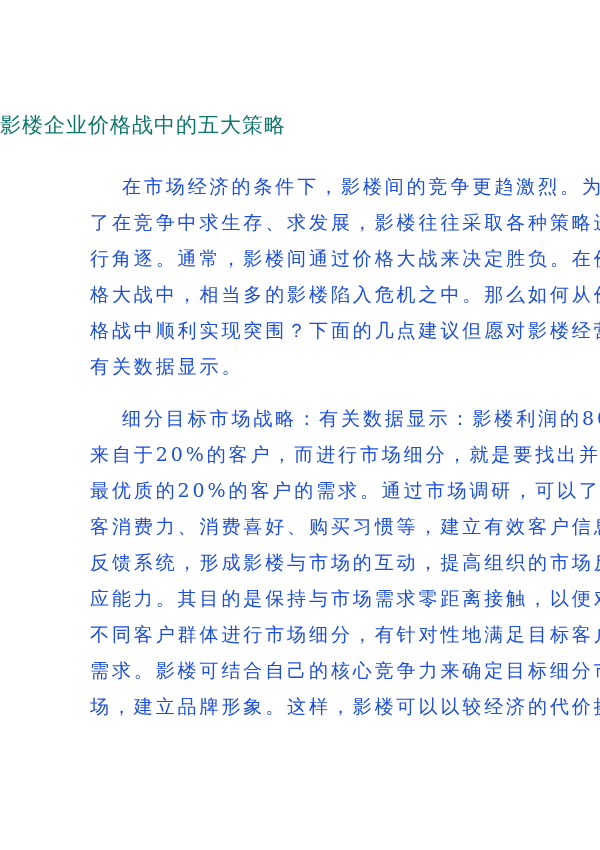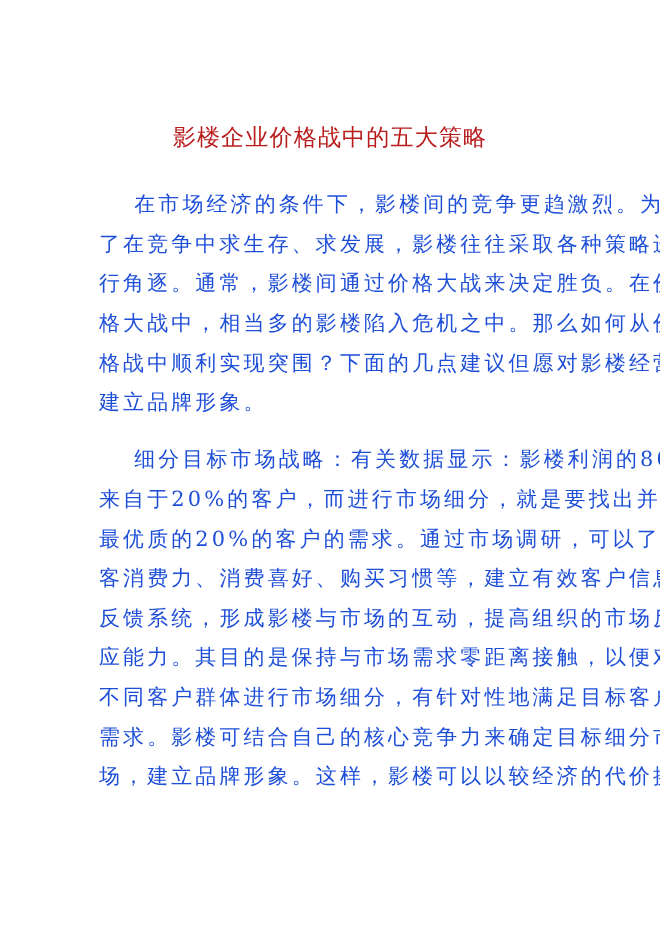--- a/index.html
+++ b/index.html
@@ -20,25 +20,24 @@
     left: 0; top: 0;
     width: 600px;
     height: 850px;
     background: #fff;
   }
   .title {
     position: absolute;
     top: 110px;
     left: 0;
     width: 600px;
-    text-align: center;
     font-family: "DejaVu Sans", "Liberation Sans", sans-serif;
     font-size: 21px;
     letter-spacing: 1px;
-    color: #b91c1c;
+    color: #0f766e;
     margin: 0;
     font-weight: normal;
     line-height: 30px;
   }
   .para {
     position: absolute;
     left: 90px;
     width: 420px;
     margin: 0;
   }
@@ -62,21 +61,21 @@
 
 <div class="page">
   <h1 class="title">影楼企业价格战中的五大策略</h1>
 
   <div class="para" id="p1">
     <span class="line indent">在市场经济的条件下，影楼间的竞争更趋激烈。为</span>
     <span class="line">了在竞争中求生存、求发展，影楼往往采取各种策略进</span>
     <span class="line">行角逐。通常，影楼间通过价格大战来决定胜负。在价</span>
     <span class="line">格大战中，相当多的影楼陷入危机之中。那么如何从价</span>
     <span class="line">格战中顺利实现突围？下面的几点建议但愿对影楼经营</span>
-    <span class="line">建立品牌形象。</span>
+    <span class="line">有关数据显示。</span>
   </div>
 
   <div class="para" id="p2">
     <span class="line indent">细分目标市场战略：有关数据显示：影楼利润的80%</span>
     <span class="line">来自于20%的客户，而进行市场细分，就是要找出并满足</span>
     <span class="line">最优质的20%的客户的需求。通过市场调研，可以了解顾</span>
     <span class="line">客消费力、消费喜好、购买习惯等，建立有效客户信息</span>
     <span class="line">反馈系统，形成影楼与市场的互动，提高组织的市场反</span>
     <span class="line">应能力。其目的是保持与市场需求零距离接触，以便对</span>
     <span class="line">不同客户群体进行市场细分，有针对性地满足目标客户</span>

